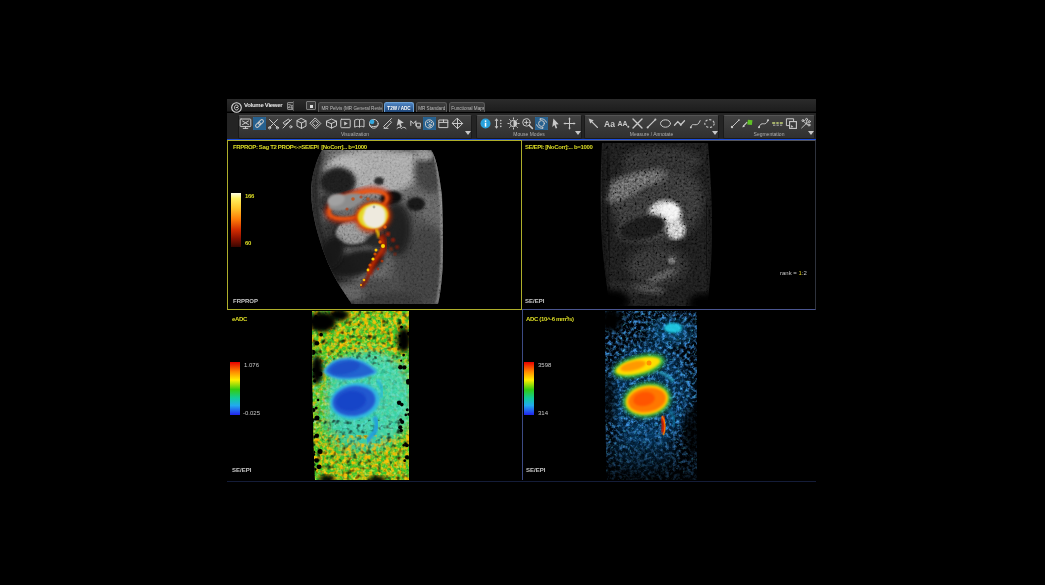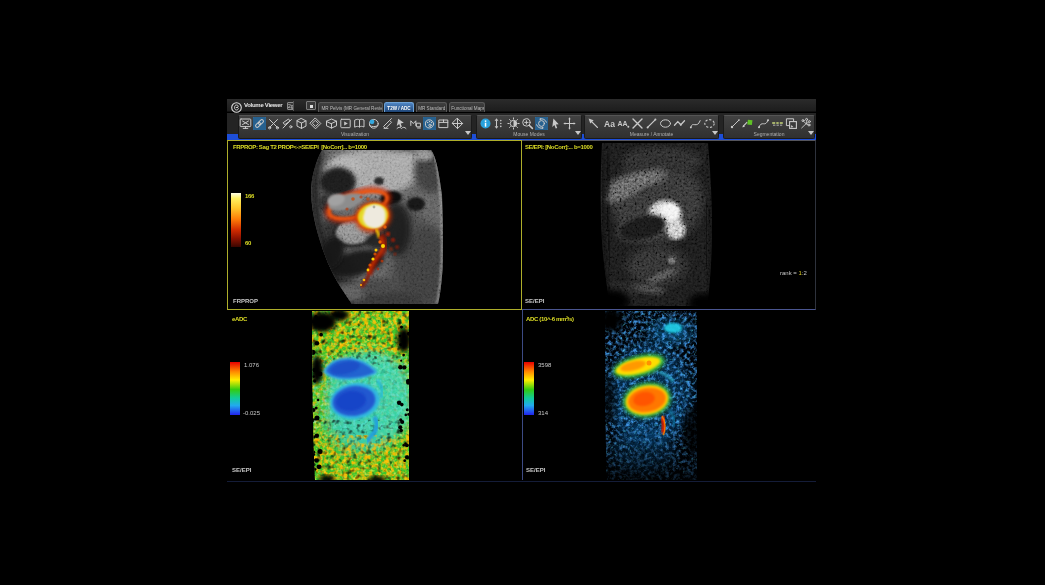--- a/index.html
+++ b/index.html
@@ -5,21 +5,21 @@
 #win{position:absolute;left:227px;top:99px;width:589px;height:384px;background:#000}
 #titlebar{position:absolute;left:0;top:0;width:589px;height:13px;background:linear-gradient(#2b2b2b,#1d1d1d);border-bottom:1px solid #101010}
 #appname{position:absolute;left:17px;top:2.5px;font-size:6px;font-weight:bold;color:#e6e6e6;letter-spacing:-0.3px}
 #appicon{position:absolute;left:60px;top:3px;width:7px;height:8px;border:1px solid #8a8a8a;border-radius:1px;background:#3a3a3a;color:#ccc;font-size:5px;line-height:7px;text-align:center}
 #tsep{position:absolute;left:66px;top:2px;width:1px;height:10px;background:#555}
 #plusbtn{position:absolute;left:79px;top:2px;width:10px;height:9px;background:#383838;border:1px solid #7a7a7a;border-radius:1px}
 #plusbtn div{position:absolute;left:3px;top:2.5px;width:3px;height:3px;background:#e0e0e0}
 .tab{position:absolute;top:3px;height:9.5px;background:linear-gradient(#404040,#2b2b2b);border:1px solid #585858;border-bottom:none;border-radius:2.5px 2.5px 0 0;color:#bdbdbd;font-size:5px;text-align:center;overflow:hidden;white-space:nowrap}
 .tab span{display:block;margin-top:2px;transform:scale(0.92);transform-origin:center}
 .tab.sel{background:linear-gradient(#4f85c4,#1d4475);border-color:#6da2d6;color:#fff;font-weight:bold}
-#toolbar{position:absolute;left:0;top:14px;width:589px;height:27px;background:#242424;border-bottom:6px solid #1d4ed8}
+#toolbar{position:absolute;left:0;top:14px;width:589px;height:27px;background:#242424;border-bottom:1px solid #1d4ed8}
 .tpanel{position:absolute;top:1.5px;height:24px;background:linear-gradient(#424242,#303030);border:1px solid #1a1a1a;border-top-color:#555;border-radius:2px}
 .tlabel{position:absolute;top:17.5px;font-size:5px;color:#b0b0b0;text-align:center;white-space:nowrap}
 .vp{position:absolute;background:#000;overflow:hidden}
 #vTL{left:0;top:41px;width:295px;height:170px;border:1px solid #aeae2a}
 #vTR{left:295px;top:41px;width:294px;height:170px;border-top:1px solid #54545c;border-right:1px solid #2e323c;border-bottom:1px solid #4a5590}
 #vBL{left:0;top:211px;width:295px;height:170px}
 #vBR{left:295px;top:211px;width:294px;height:170px;border-left:1px solid #3c4a84}
 .ylab{position:absolute;font-size:6px;font-weight:bold;color:#dede25;white-space:nowrap;letter-spacing:-0.35px}
 .wlab{position:absolute;font-size:6px;font-weight:bold;color:#c9c9c9;white-space:nowrap}
 .cbar{position:absolute;width:10px}

